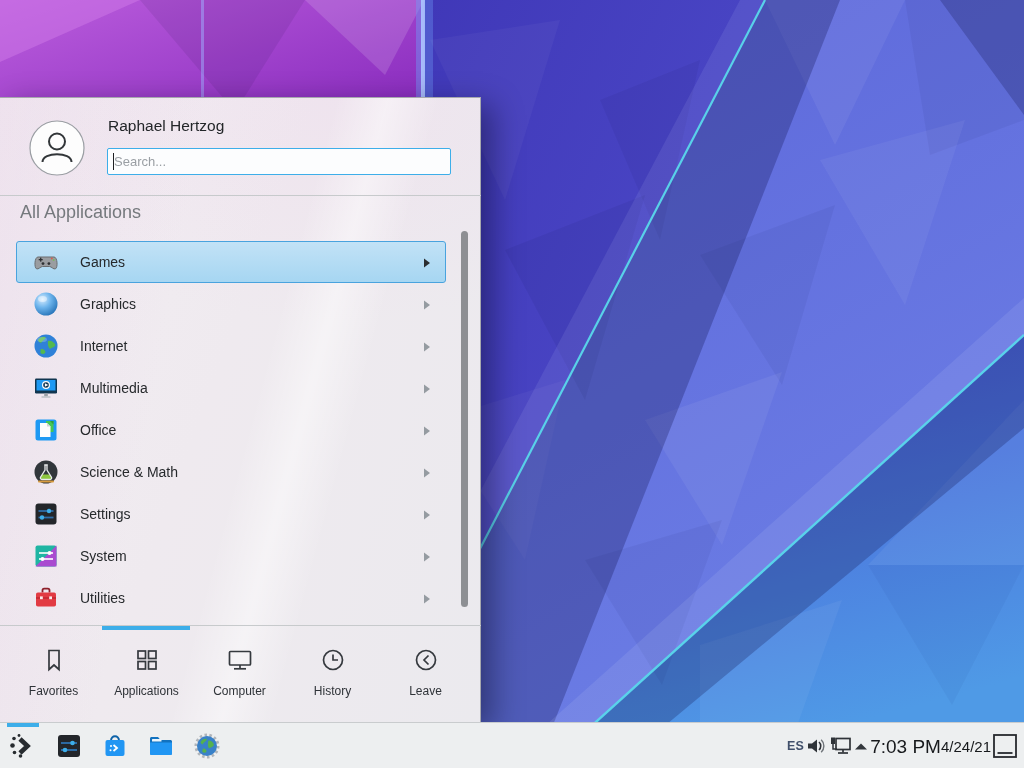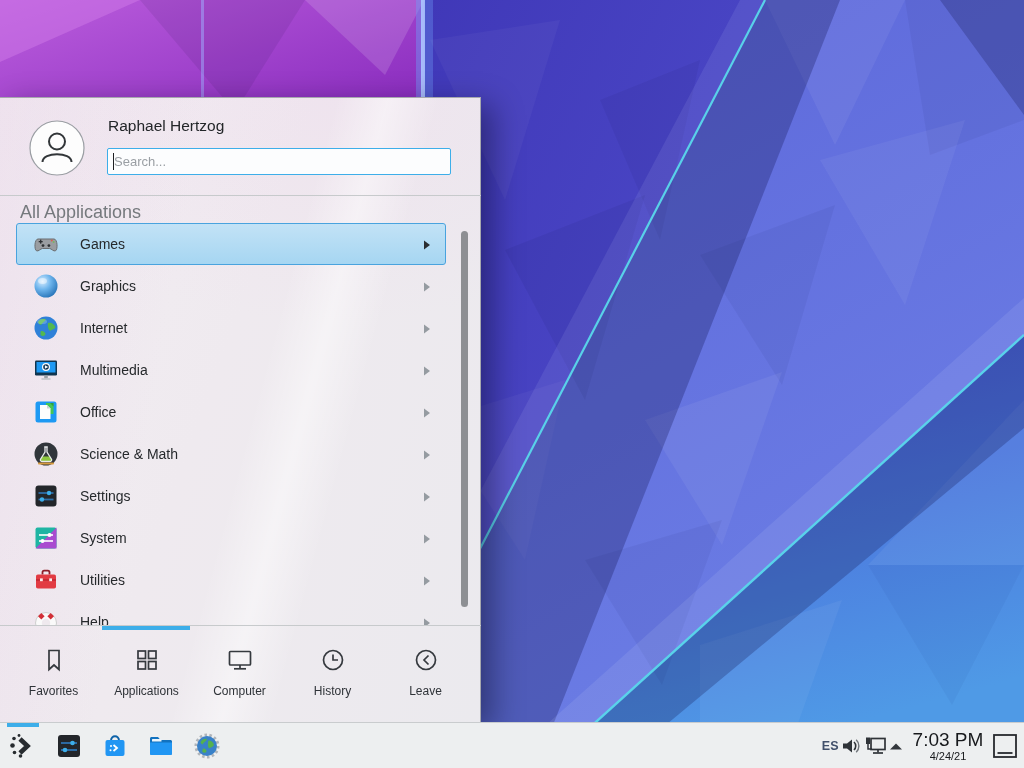--- a/index.html
+++ b/index.html
@@ -26,44 +26,44 @@
         border-radius:2px;background:#fcfdfe;font-family:"Liberation Sans",sans-serif;
         font-size:13px;color:#232629;padding:0 6px;outline:none;}
   .search-wrap input::placeholder{color:#9a9fa4;}
   .caret{position:absolute;left:6px;top:5px;width:1px;height:17px;background:#1d1f22;}
   .sep{position:absolute;left:0;width:481px;height:1px;background:#c7cacc;}
   .section-label{position:absolute;left:20px;top:104px;font-size:18px;color:#75797d;}
   .list{position:absolute;left:0;top:125px;width:481px;height:402px;overflow:hidden;}
   .cat-row{position:relative;height:42px;display:flex;align-items:center;
         margin:0 35px 0 16px;border-radius:3px;border:1px solid transparent;
         padding-left:15px;box-sizing:border-box;}
-  .cat-row.selected{background:linear-gradient(180deg,#c2e2f6,#a6d6f2);border-color:#49a3de;}
+  .cat-row.selected{background:linear-gradient(180deg,#c2e2f6,#a6d6f2);border-color:#49a3de;margin-top:18px;}
   .cat-icon{width:28px;height:28px;flex:0 0 28px;margin-right:20px;}
   .cat-label{font-size:14px;color:#26292c;}
   .cat-arrow{position:absolute;right:14px;top:16px;width:8px;height:10px;color:#959ba1;}
   .cat-row.selected .cat-arrow{color:#2b2e31;}
   .scrollbar{position:absolute;left:461px;top:133px;width:7px;height:376px;
         background:#7c7f83;border-radius:4px;opacity:.85;}
   .tab-indicator{position:absolute;left:102px;top:528px;width:88px;height:4px;background:#3daee9;}
   .tabbar{position:absolute;left:0;top:529px;width:481px;height:96px;display:flex;
         padding-left:7px;box-sizing:border-box;}
   .tab{width:93px;display:flex;flex-direction:column;align-items:center;padding-top:18px;}
   .tab-icon{width:30px;height:30px;}
   .tab-label{margin-top:9px;font-size:12px;color:#2f3338;}
   
   #taskbar{position:absolute;left:0;top:722px;width:1024px;height:46px;
         background:#edeff0;border-top:1px solid #c9ccce;box-sizing:border-box;}
   .launchers{position:absolute;left:0;top:0;height:46px;display:flex;}
   .task-item{position:relative;width:46px;height:46px;display:flex;align-items:center;justify-content:center;}
   .task-item .active-line{position:absolute;left:7px;top:0;width:32px;height:3.5px;background:#3daee9;}
   .tray{position:absolute;right:6px;top:0;height:46px;display:flex;align-items:center;gap:1px;}
   .kbd-layout{font-size:12.5px;font-weight:bold;color:#41506b;letter-spacing:.3px;}
-  .clock{display:flex;flex-direction:column;align-items:center;line-height:1;color:#17191c;min-width:86px;}
+  .clock{display:flex;flex-direction:row;align-items:flex-start;line-height:1;color:#17191c;min-width:86px;}
   .clock .time{font-size:19px;}
-  .clock .date{font-size:11px;margin-top:2px;}
+  .clock .date{font-size:15px;margin-top:2px;}
   .tray-ic{display:flex;align-items:center;justify-content:center;}
 </style>
 </head>
 <body>
 
 <div id="wallpaper">
 <svg width="1024" height="768" viewBox="0 0 1024 768" preserveAspectRatio="none">
   <defs>
     <linearGradient id="gDark" x1="0%" y1="0%" x2="100%" y2="100%">
       <stop offset="0%" stop-color="#4038b8"></stop>

